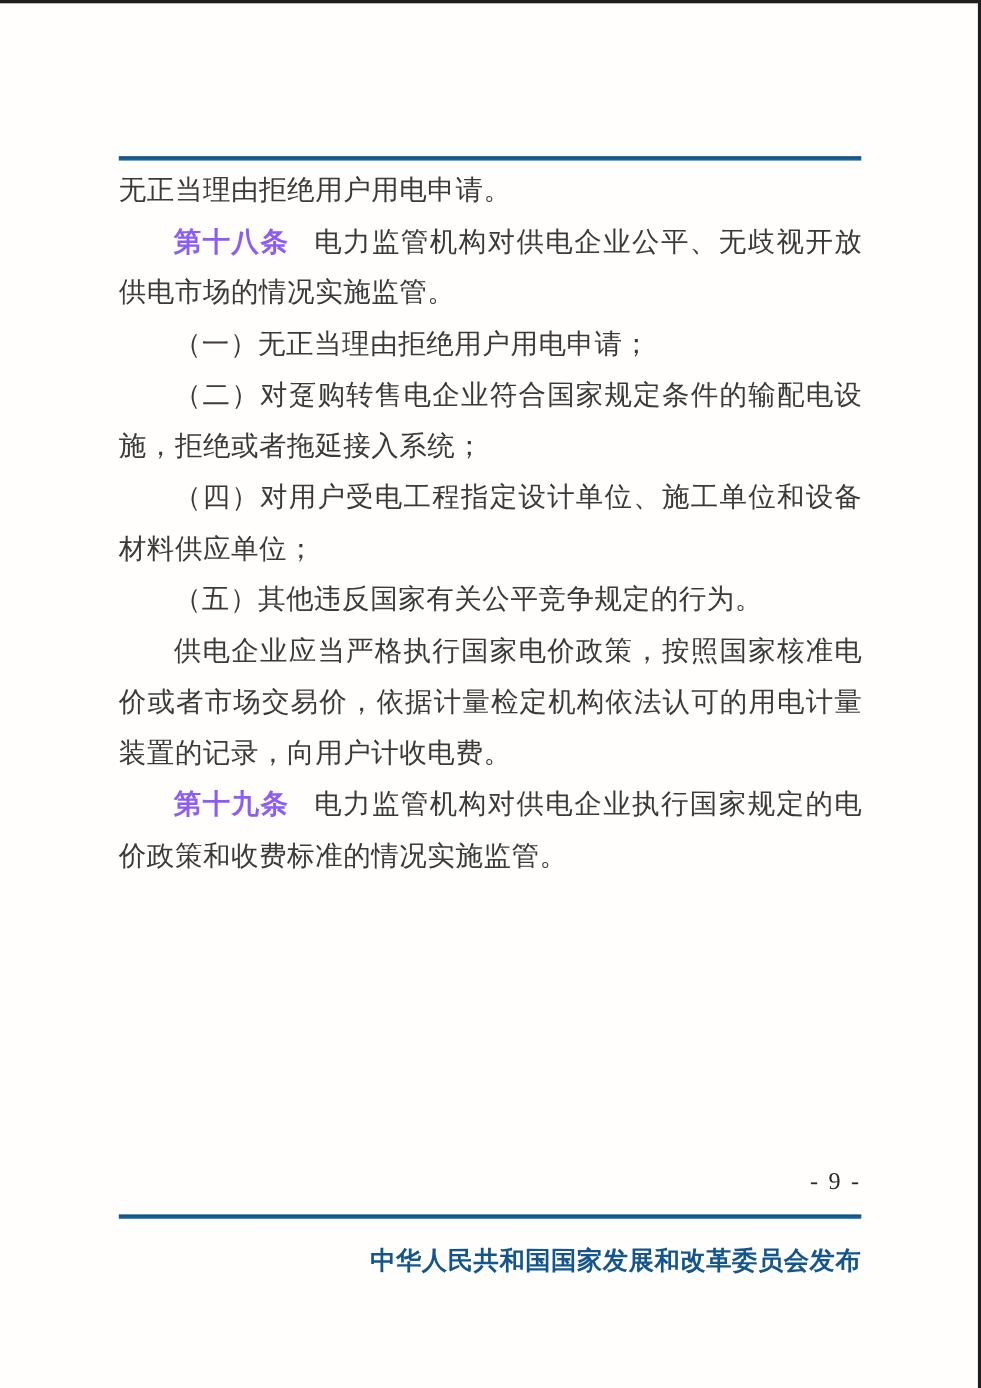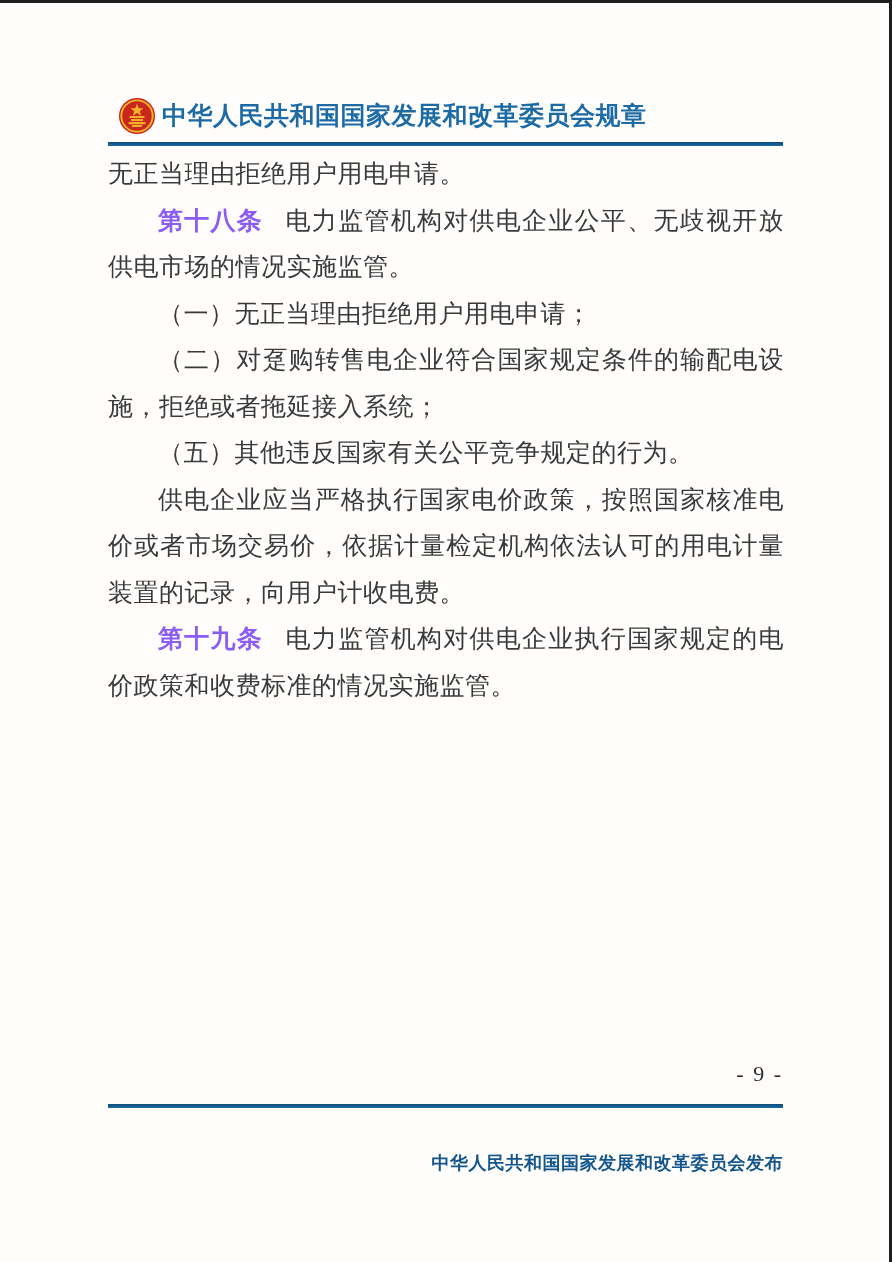--- a/index.html
+++ b/index.html
@@ -40,50 +40,39 @@
   .page-number{
     position:absolute;right:109px;top:1061px;
     font-size:22px;color:#2b2b2b;letter-spacing:2px;
     font-family:"Liberation Serif","DejaVu Serif",serif;
   }
   .footer-rule{position:absolute;left:108px;top:1104px;width:675px;height:4px;
     background:linear-gradient(#0d4a78,#1b6ca6);}
   .publisher{
     position:absolute;right:109px;top:1131px;
     font-family:"Liberation Sans","DejaVu Sans",sans-serif;
-    font-weight:bold;font-size:18px;color:#14568c;
-    letter-spacing:0.5px;white-space:nowrap;margin-top:20px;
+    font-weight:bold;font-size:23px;color:#14568c;
+    letter-spacing:0.5px;white-space:nowrap;
   }
 </style>
 </head>
 <body>
 
 <div class="page">
   <div class="scan-edge-top"></div>
   <div class="scan-edge-right"></div>
 
-  <div class="header">
-    <svg class="emblem" viewBox="0 0 40 40">
-      <circle cx="20" cy="20" r="19" fill="#c8281c"></circle>
-      <circle cx="20" cy="20" r="16.5" fill="none" stroke="#f2b32a" stroke-width="2"></circle>
-      <polygon fill="#f2b32a" points="20,7 21.8,11.8 26.8,11.9 22.9,14.9 24.4,19.7 20,16.8 15.6,19.7 17.1,14.9 13.2,11.9 18.2,11.8"></polygon>
-      <rect x="12" y="20" width="16" height="2.2" rx="1" fill="#f2b32a"></rect>
-      <rect x="13.5" y="23.2" width="13" height="2" rx="1" fill="#f2b32a"></rect>
-      <rect x="11" y="26.2" width="18" height="2.4" rx="1" fill="#f2b32a"></rect>
-      <rect x="14.5" y="29.6" width="11" height="2" rx="1" fill="#f2b32a"></rect>
-    </svg>
-    <div class="doc-type-title">中华人民共和国国家发展和改革委员会规章</div>
-  </div>
   <div class="header-rule"></div>
 
   <div class="body-text">
     <p class="para"><span>无正当理由拒绝用户用电申请。</span></p>
     <p class="para indent"><b class="term">第十八条</b><span>电力监管机构对供电企业公平、无歧视开放供电市场的情况实施监管。</span></p>
     <p class="para indent"><span>（一）无正当理由拒绝用户用电申请；</span></p>
     <p class="para indent"><span>（二）对趸购转售电企业符合国家规定条件的输配电设施，拒绝或者拖延接入系统；</span></p>
+    <p class="para indent"><span>（四）对用户受电工程指定设计单位、施工单位和设备材料供应单位；</span></p>
     <p class="para indent"><span>（五）其他违反国家有关公平竞争规定的行为。</span></p>
     <p class="para indent"><span>供电企业应当严格执行国家电价政策，按照国家核准电价或者市场交易价，依据计量检定机构依法认可的用电计量装置的记录，向用户计收电费。</span></p>
     <p class="para indent"><b class="term">第十九条</b><span>电力监管机构对供电企业执行国家规定的电价政策和收费标准的情况实施监管。</span></p>
   </div>
 
   <div class="page-number">- 9 -</div>
   <div class="footer-rule"></div>
   <div class="publisher">中华人民共和国国家发展和改革委员会发布</div>
 </div>
 

